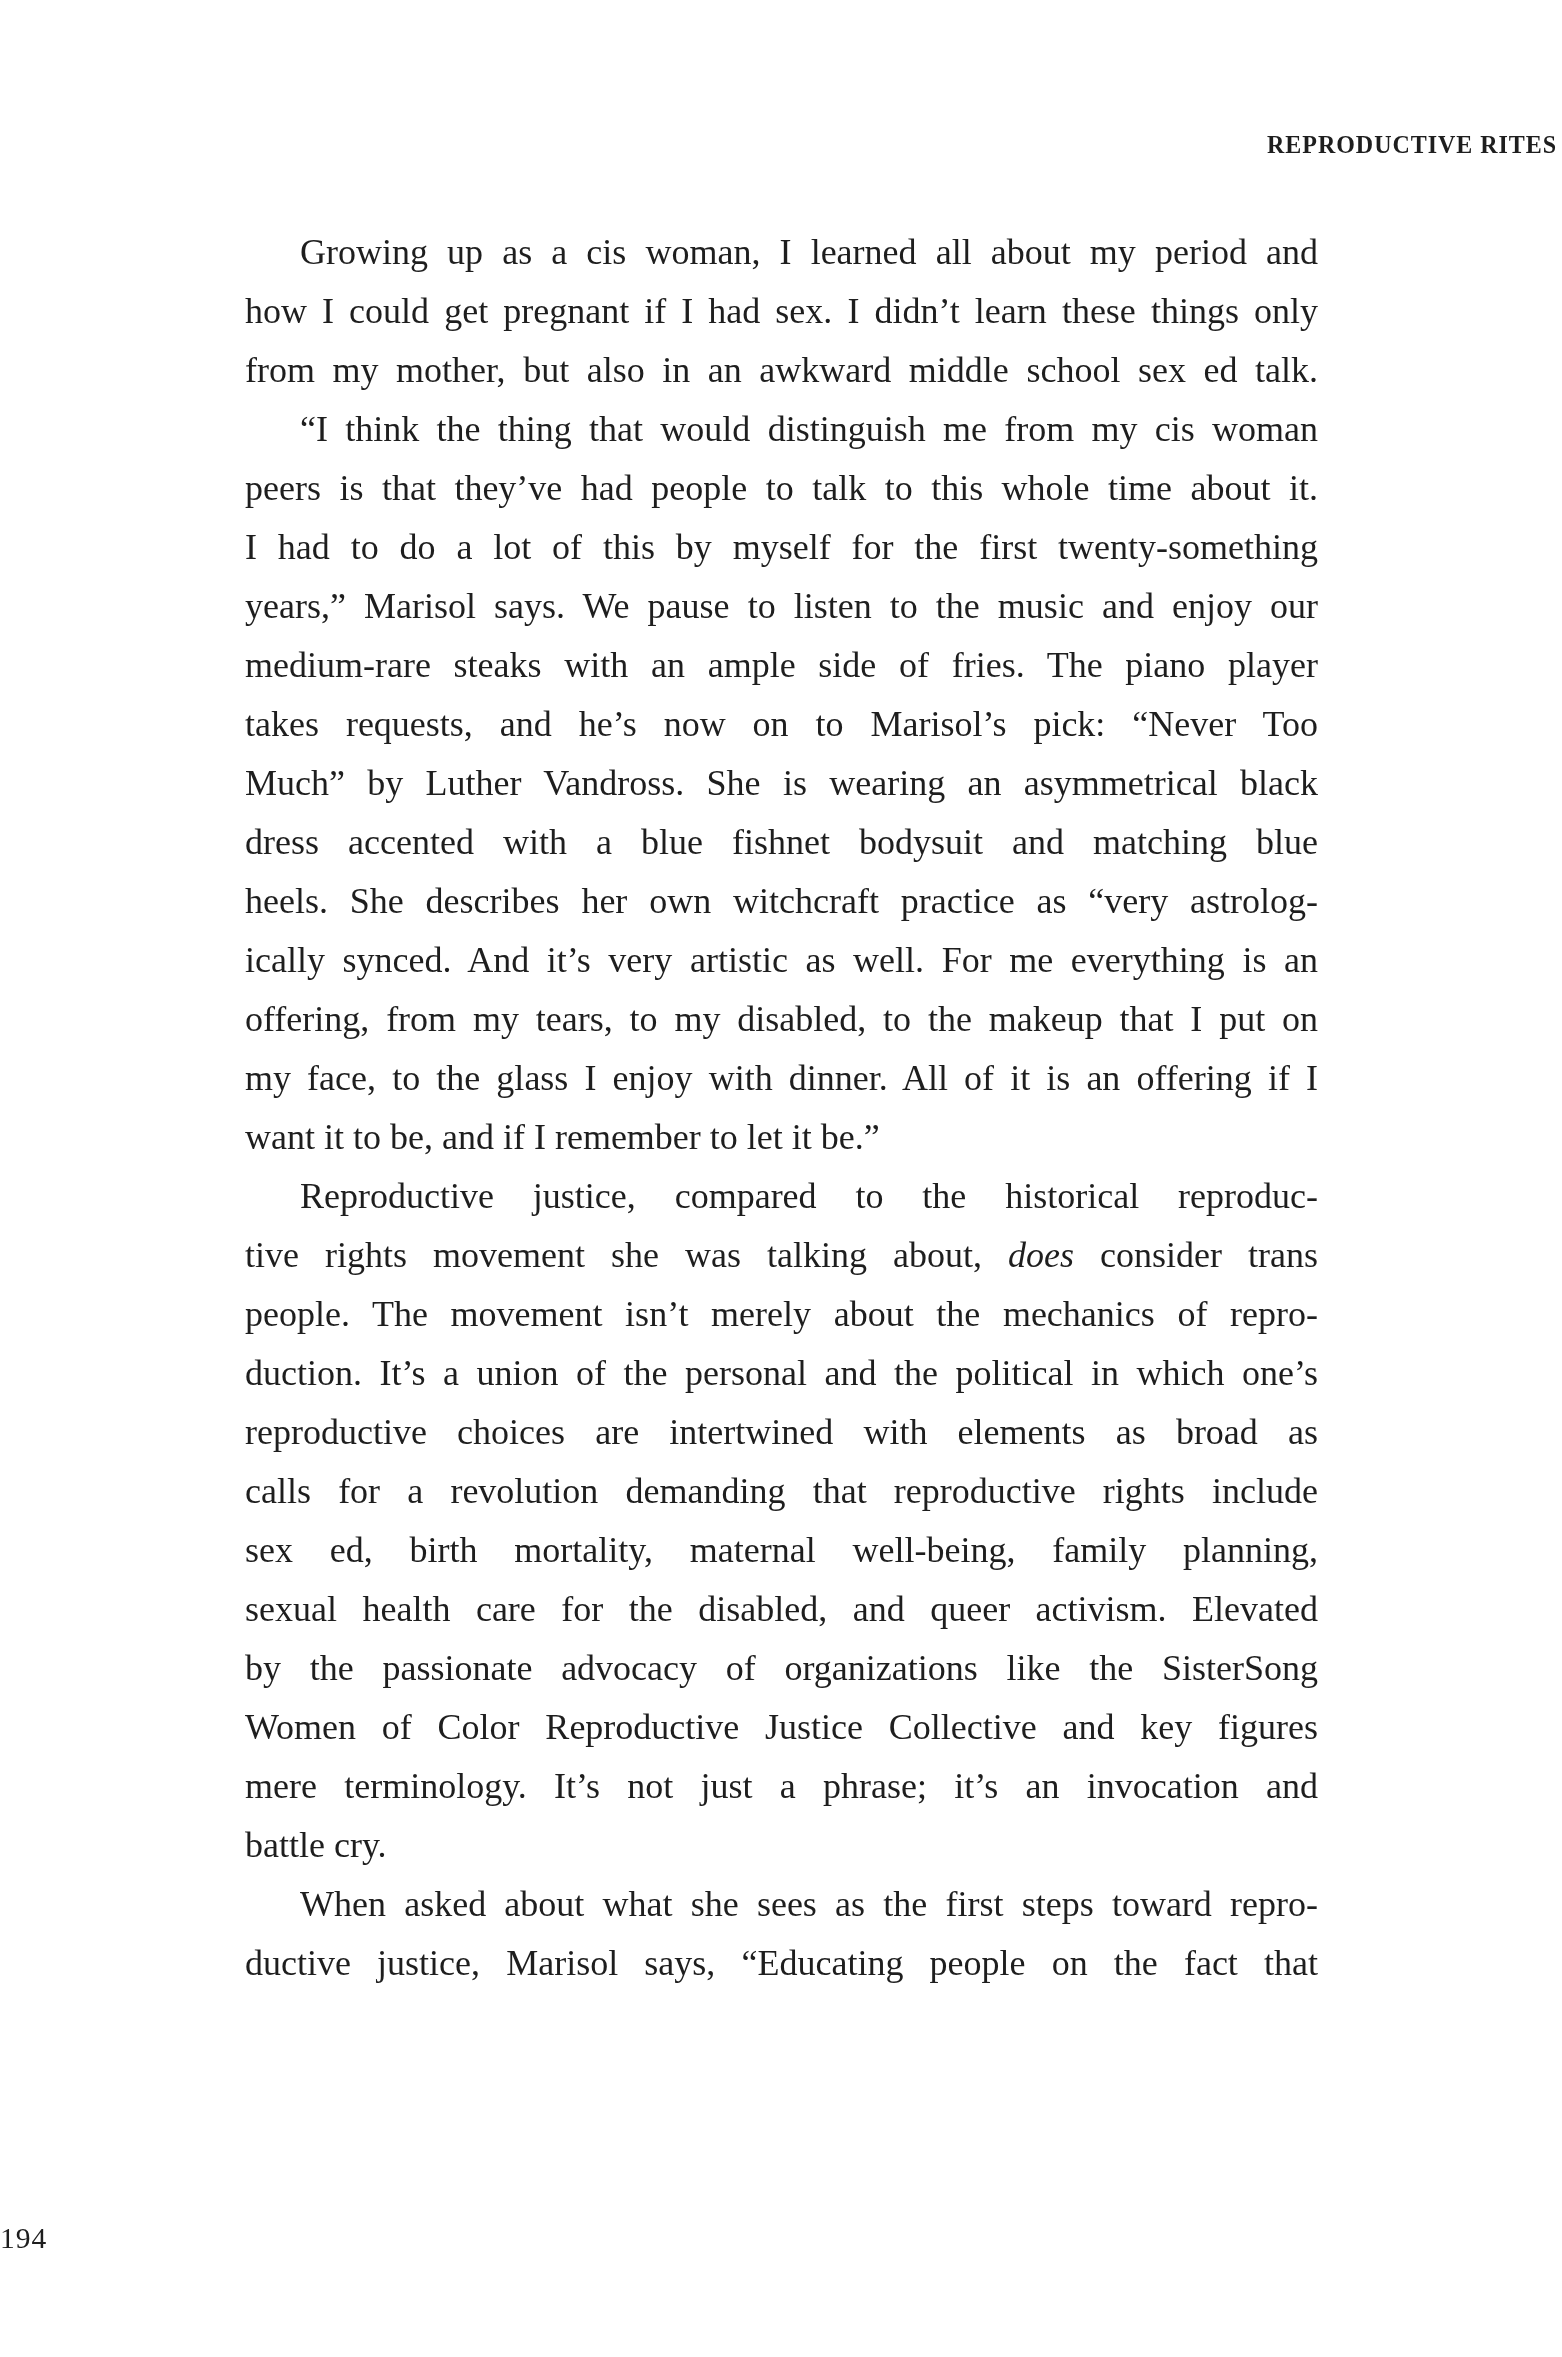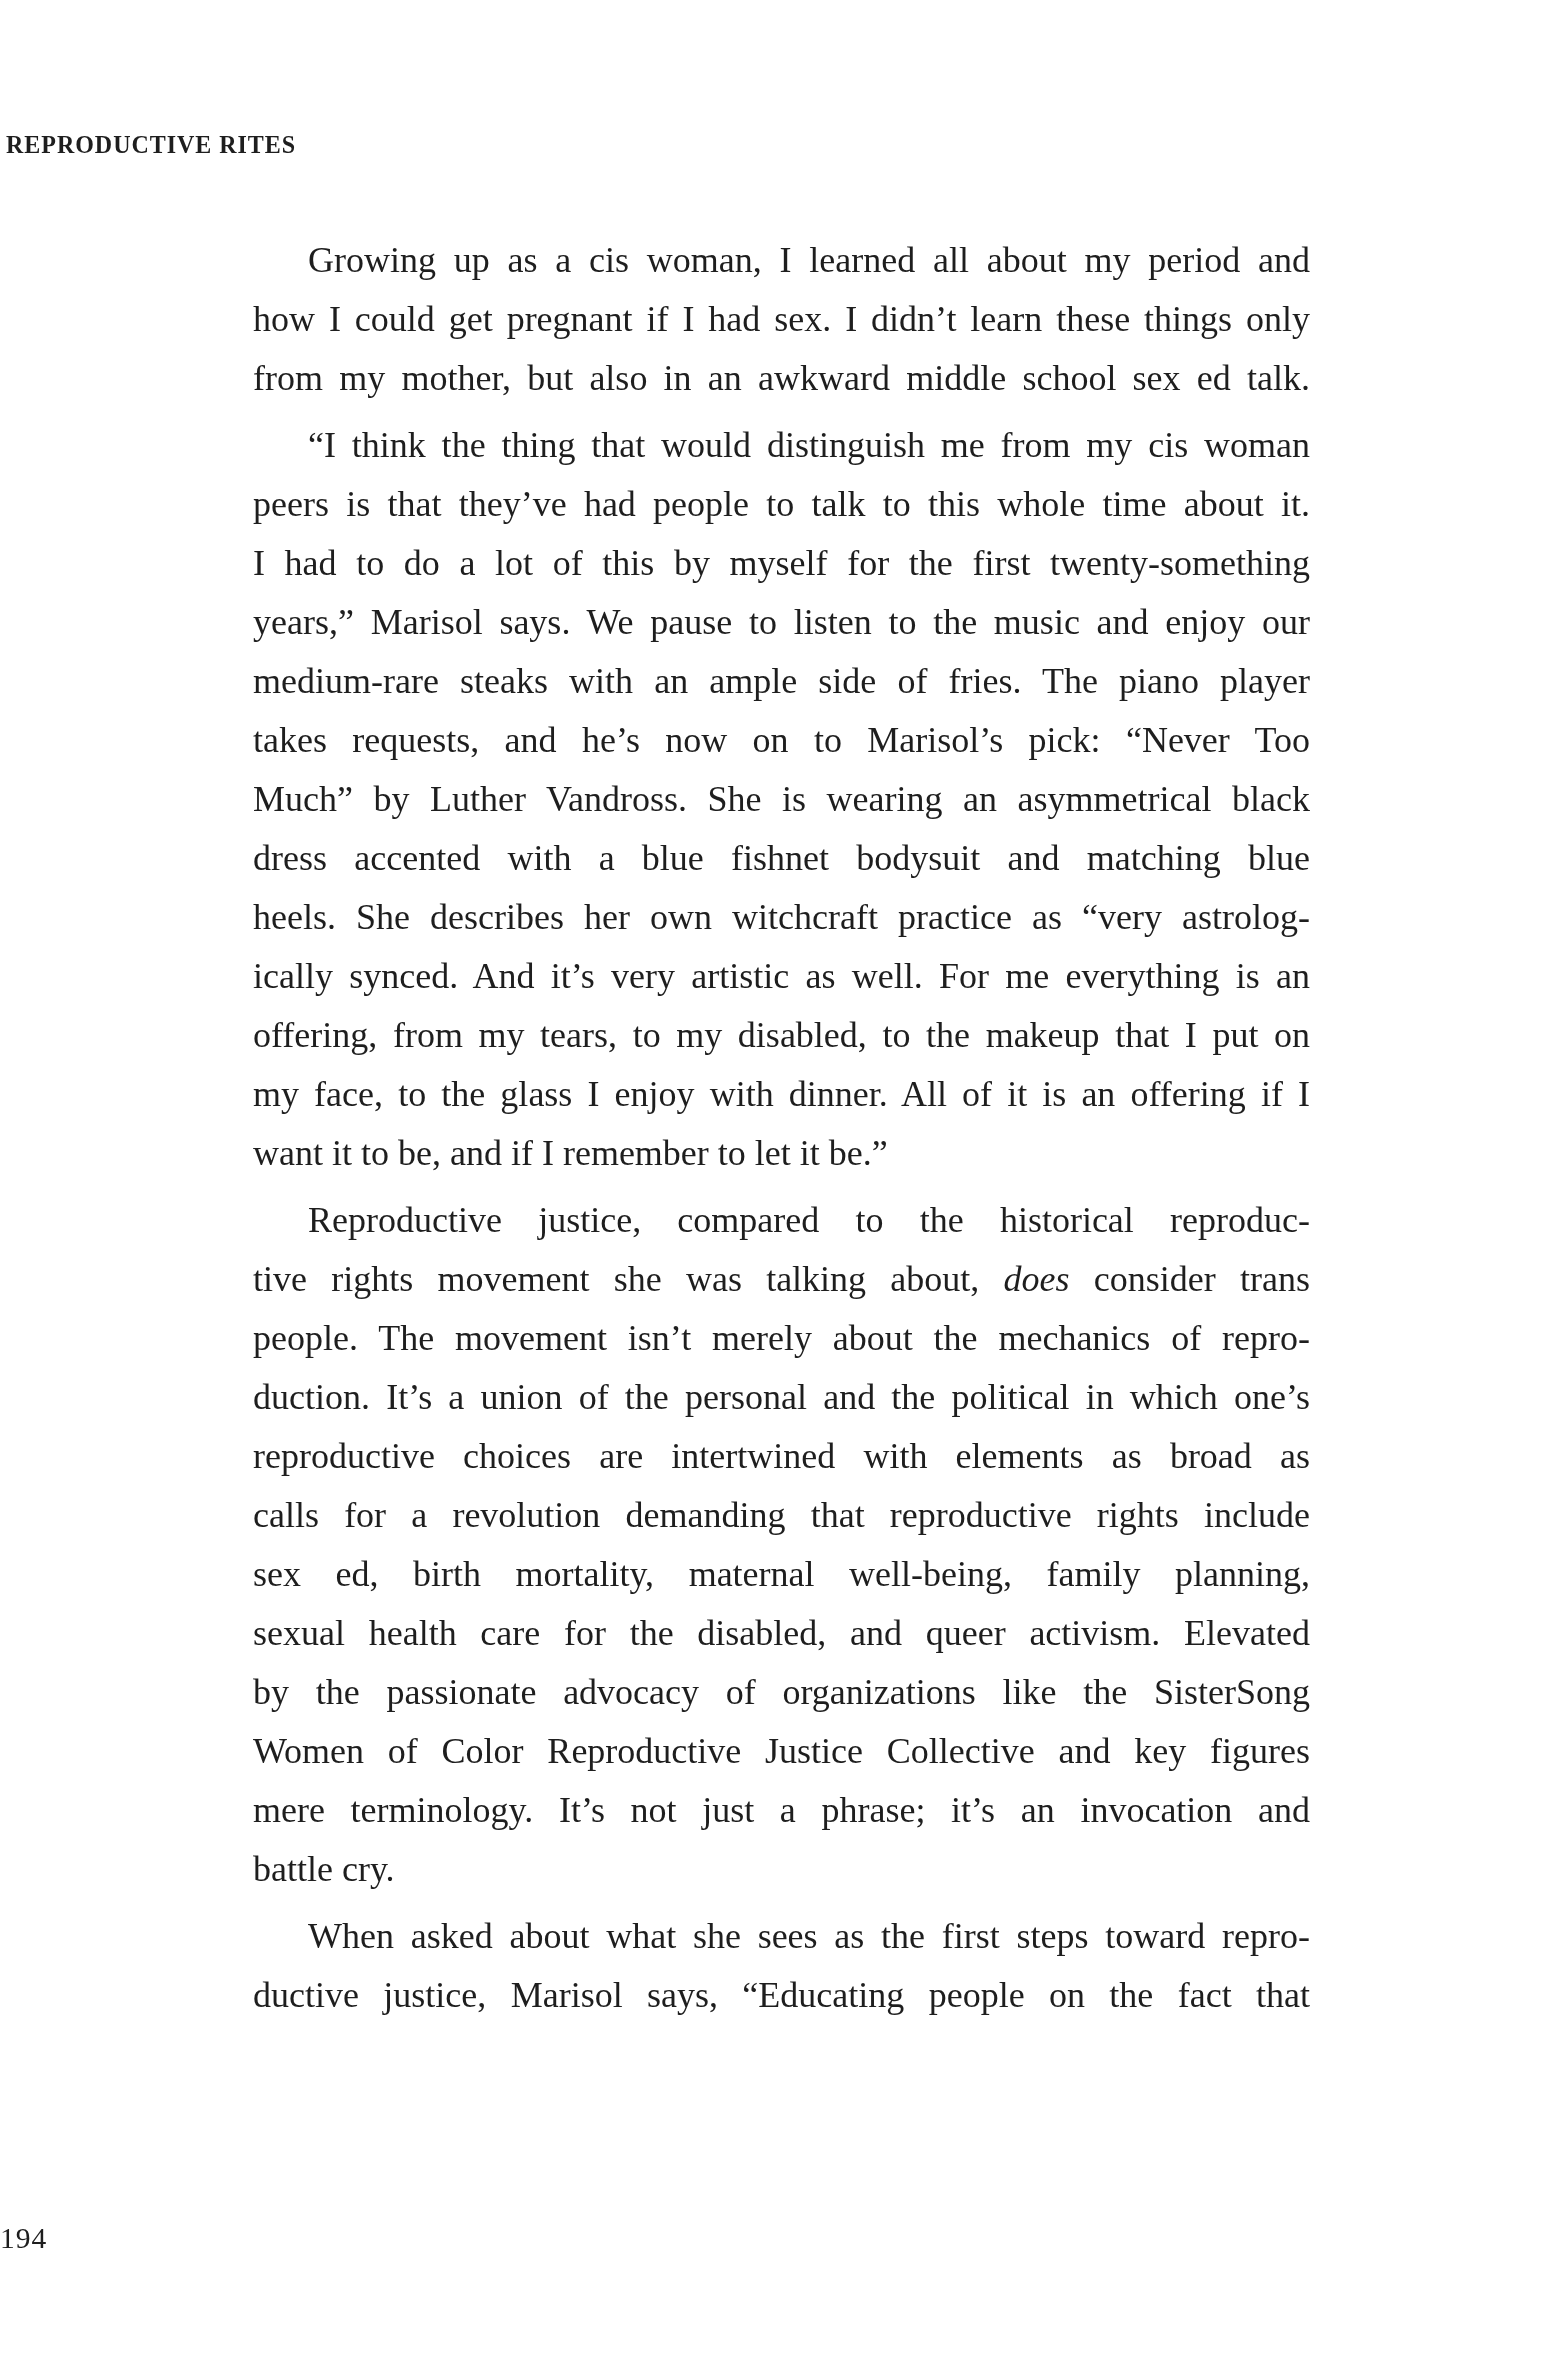--- a/index.html
+++ b/index.html
@@ -16,40 +16,40 @@
     color:var(--text-color);
     font-family:"Liberation Serif","DejaVu Serif",serif;
     overflow:hidden;
     margin:0 auto;
   }
   .running-head{
     position:absolute;
     top:131px;
     left:0;
     width:100%;
-    text-align:left;
+    text-align:right;
   }
   .running-head span{
     display:inline-block;
     font-weight:bold;
     font-size:25px;
     letter-spacing:1px;
     transform:scaleX(0.96);
     transform-origin:center;
     white-space:nowrap;
   }
   .body-text{
     position:absolute;
     top:223px;
     left:245px;
     width:1073px;
     font-size:36px;
     line-height:59px;
   }
-  .para{margin:8px;}
+  .para{margin:0;}
   .line{
     text-align:justify;
     text-align-last:justify;
   }
   .line.indent{ text-indent:55px; }
   .line.no-fill{ text-align-last:left; }
   .italic{ font-style:italic; }
   .folio{
     position:absolute;
     top:2222px;

